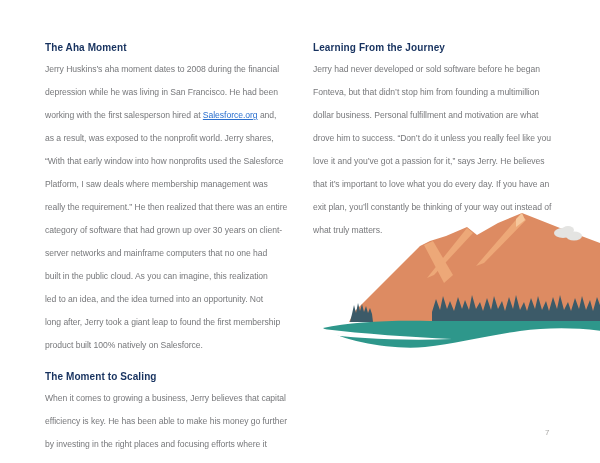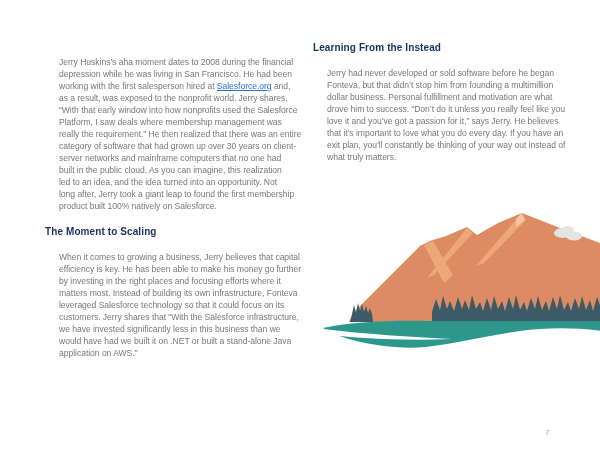--- a/index.html
+++ b/index.html
@@ -17,24 +17,24 @@
   .col-right { left: 313px; width: 270px; }
   .section-title {
     margin: 0 0 5px 0;
     font-size: 10px;
     font-weight: bold;
     line-height: 11px;
     letter-spacing: 0.1px;
     color: #17325f;
   }
   .body-text {
-    margin: 14px;
+    margin: 0;
     white-space: pre;
     font-size: 8.6px;
-    line-height: 12px;
+    line-height: 23px;
     letter-spacing: -0.05px;
     color: #77787b;
   }
   .section + .section { margin-top: 14px; }
   .inline-link {
     color: #2a6fce;
     text-decoration: underline;
     cursor: pointer;
   }
   .illustration {
@@ -54,20 +54,21 @@
     color: #aaa9a7;
   }
 </style>
 </head>
 <body>
 
 <div class="page">
 
   <div class="col col-left">
     <div class="section">
+      <h2 class="section-title">The Aha Moment</h2>
       <p class="body-text"><span>Jerry Huskins’s aha moment dates to 2008 during the financial
 depression while he was living in San Francisco. He had been
 working with the first salesperson hired at </span><a class="inline-link">Salesforce.org</a><span> and,
 as a result, was exposed to the nonprofit world. Jerry shares,
 “With that early window into how nonprofits used the Salesforce
 Platform, I saw deals where membership management was
 really the requirement.” He then realized that there was an entire
 category of software that had grown up over 30 years on client-
 server networks and mainframe computers that no one had
 built in the public cloud. As you can imagine, this realization
@@ -84,21 +85,21 @@
 leveraged Salesforce technology so that it could focus on its
 customers. Jerry shares that “With the Salesforce infrastructure,
 we have invested significantly less in this business than we
 would have had we built it on .NET or built a stand-alone Java
 application on AWS.”</p>
     </div>
   </div>
 
   <div class="col col-right">
     <div class="section">
-      <h2 class="section-title">Learning From the Instead</h2>
+      <h2 class="section-title">Learning From the Journey</h2>
       <p class="body-text">Jerry had never developed or sold software before he began
 Fonteva, but that didn’t stop him from founding a multimillion
 dollar business. Personal fulfillment and motivation are what
 drove him to success. “Don’t do it unless you really feel like you
 love it and you’ve got a passion for it,” says Jerry. He believes
 that it’s important to love what you do every day. If you have an
 exit plan, you’ll constantly be thinking of your way out instead of
 what truly matters.</p>
     </div>
   </div>

